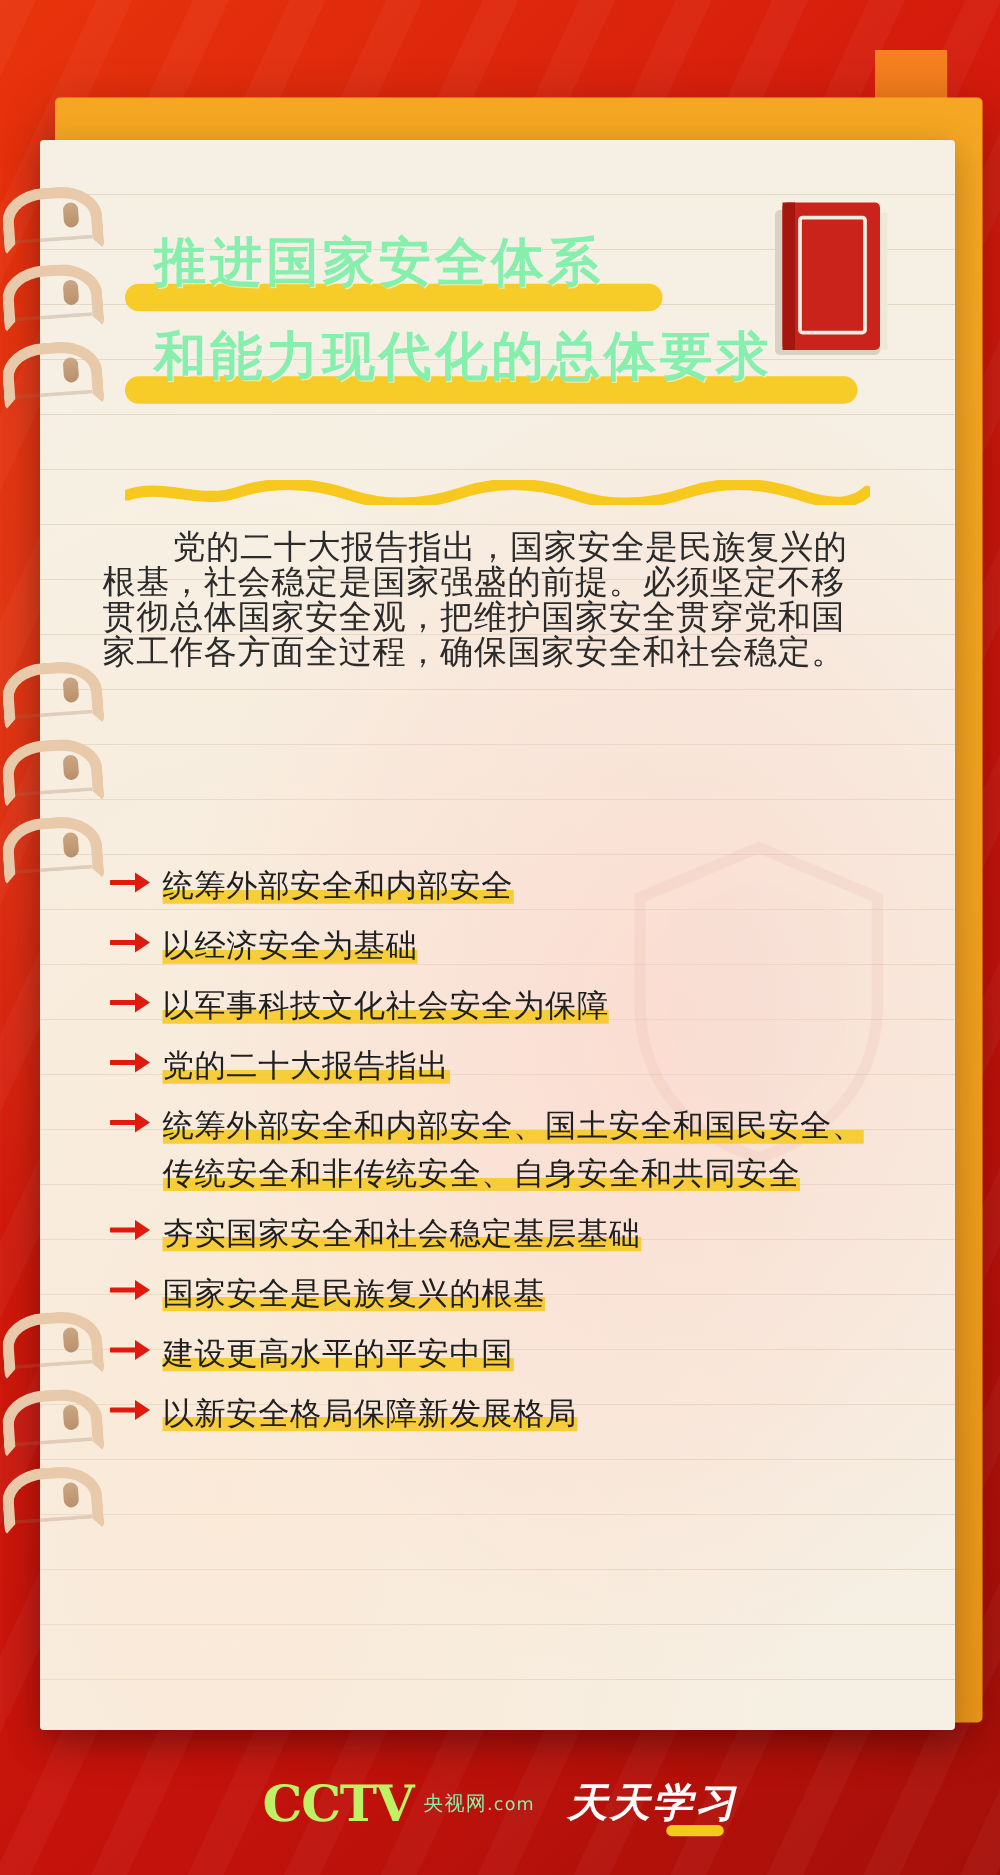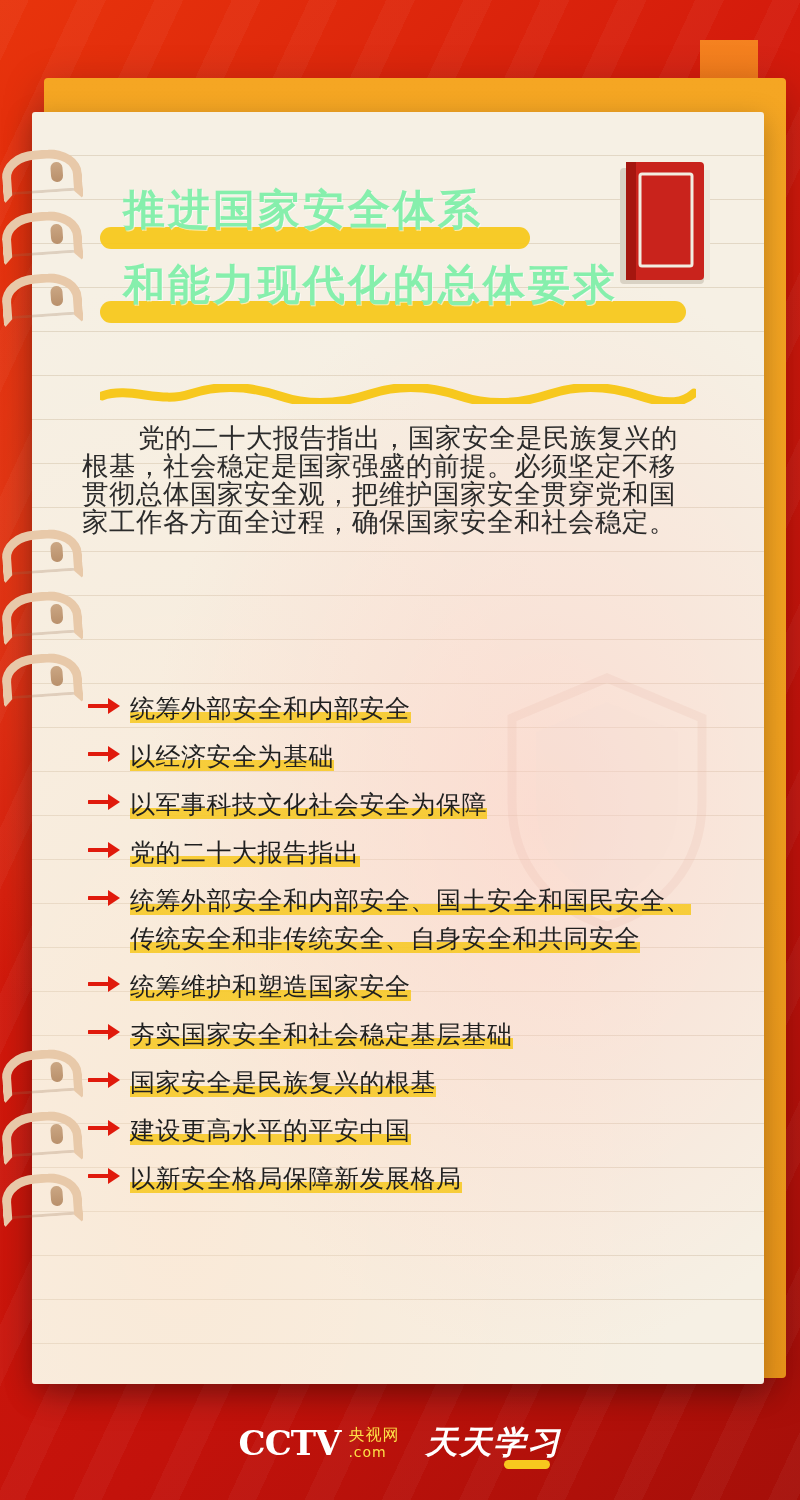--- a/index.html
+++ b/index.html
@@ -234,30 +234,30 @@
     justify-content: center;
     gap: 26px;
   }
   .cctv-logo {
     display: flex;
     align-items: center;
     gap: 8px;
   }
   .cctv-mark {
     font-family: "DejaVu Serif", "Liberation Serif", serif;
-    font-size: 34px;
+    font-size: 40px;
     font-weight: 700;
-    color: #ffffff;
+    color: #bef264;
     letter-spacing: -1px;
   }
   .cctv-sub {
     display: flex;
-    flex-direction: column;
+    flex-direction: row;
     line-height: 1;
-    color: #fde047;
+    color: #86efac;
     font-size: 15px;
     font-family: "DejaVu Sans", "Liberation Sans", sans-serif;
   }
   .cctv-sub span:first-child { font-size: 16px; letter-spacing: 1px; }
   .cctv-sub span:last-child { font-size: 14px; letter-spacing: 1px; margin-top: 2px;}
   .brand {
     font-family: Liberation Sans, sans-serif;
     font-size: 32px;
     color: #ffffff;
     letter-spacing: 2px;
@@ -369,27 +369,20 @@
   </div>
 
   <div class="list-item">
     <svg class="arrow" viewBox="0 0 34 20">
       <path d="M1 10 H24" stroke="#e01a0c" stroke-width="4" stroke-linecap="round"></path>
       <path d="M20 2 L32 10 L20 18 Z" fill="#e01a0c"></path>
     </svg>
     <span class="li-text">统筹外部安全和内部安全、国土安全和国民安全、传统安全和非传统安全、自身安全和共同安全</span>
   </div>
 
-  <div class="list-item">
-    <svg class="arrow" viewBox="0 0 34 20">
-      <path d="M1 10 H24" stroke="#e01a0c" stroke-width="4" stroke-linecap="round"></path>
-      <path d="M20 2 L32 10 L20 18 Z" fill="#e01a0c"></path>
-    </svg>
-    <span class="li-text">统筹维护和塑造国家安全</span>
-  </div>
 
   <div class="list-item">
     <svg class="arrow" viewBox="0 0 34 20">
       <path d="M1 10 H24" stroke="#e01a0c" stroke-width="4" stroke-linecap="round"></path>
       <path d="M20 2 L32 10 L20 18 Z" fill="#e01a0c"></path>
     </svg>
     <span class="li-text">夯实国家安全和社会稳定基层基础</span>
   </div>
 
   <div class="list-item">

